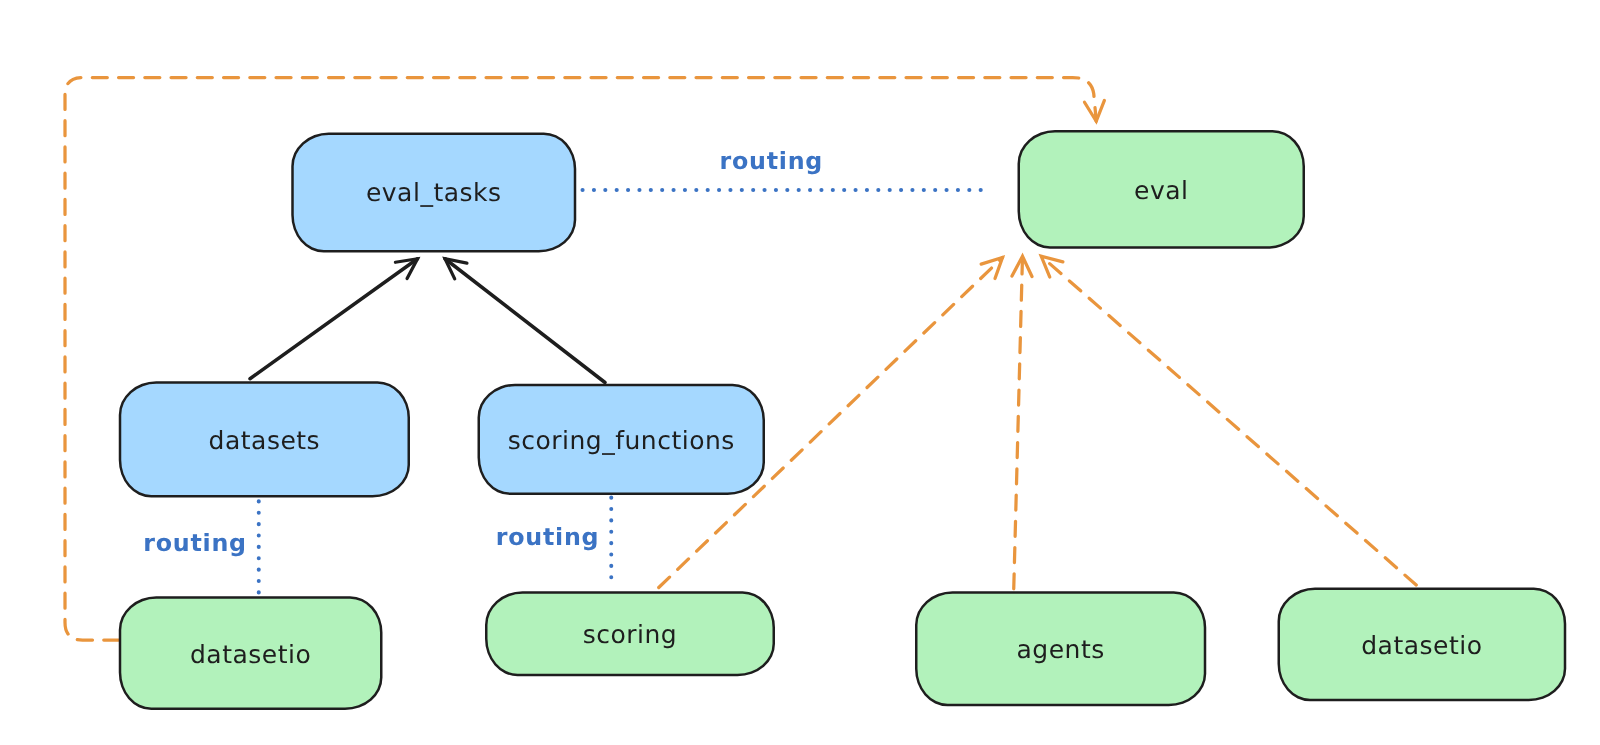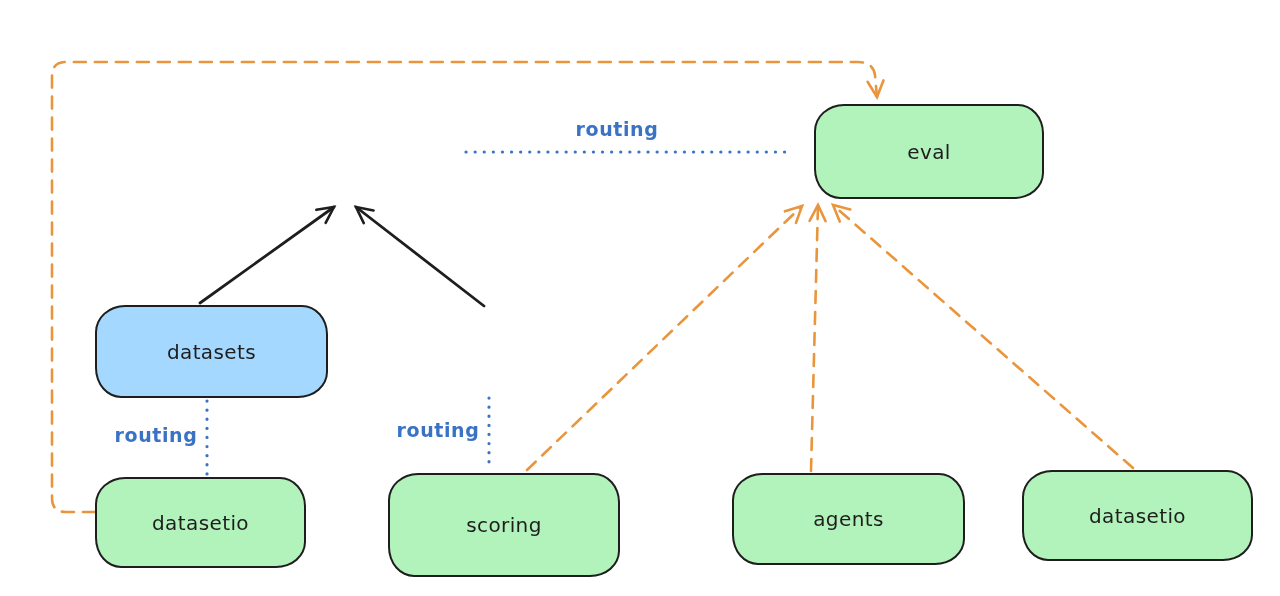--- a/index.html
+++ b/index.html
@@ -96,35 +96,41 @@
     <path class="edge-dotted" d="M 466 152 L 785 152"></path>
     <path class="edge-dotted" d="M 207 401 L 207 474"></path>
     <path class="edge-dotted" d="M 489 398 L 489 470"></path>
 
     <path class="edge-orange" d="M 527 470 L 802 206" marker-end="url(#ah-orange)"></path>
     <path class="edge-orange" d="M 811 471 L 818 205" marker-end="url(#ah-orange)"></path>
     <path class="edge-orange" d="M 1133 468 L 833 205" marker-end="url(#ah-orange)"></path>
     <path class="edge-orange" d="M 95 512 L 66 512 Q 52 512 52 498 L 52 76 Q 52 62 66 62 L 858 62 Q 873 62 875 75 L 877 97" marker-end="url(#ah-orange)"></path>
   </svg>
 
+  <div class="node blue" style="left:233px; top:106px; width:228px; height:96px;">
+    <span>eval_tasks</span>
+  </div>
 
   <div class="node green" style="left:814px; top:104px; width:230px; height:95px;">
     <span>eval</span>
   </div>
 
   <div class="node blue" style="left:95px; top:305px; width:233px; height:93px;text-align:center;">
     <span>datasets</span>
   </div>
 
+  <div class="node blue" style="left:382px; top:307px; width:230px; height:89px;">
+    <span>scoring_functions</span>
+  </div>
 
   <div class="node green" style="left:95px; top:477px; width:211px; height:91px;">
     <span>datasetio</span>
   </div>
 
-  <div class="node green" style="left:388px; top:473px; width:232px; height:104px;">
+  <div class="node green" style="left:388px; top:473px; width:232px; height:68px;">
     <span>scoring</span>
   </div>
 
   <div class="node green" style="left:710px; top:473px; width:233px; height:92px;margin-left:22px;">
     <span>agents</span>
   </div>
 
   <div class="node green" style="left:1022px; top:470px; width:231px; height:91px;">
     <span>datasetio</span>
   </div>

